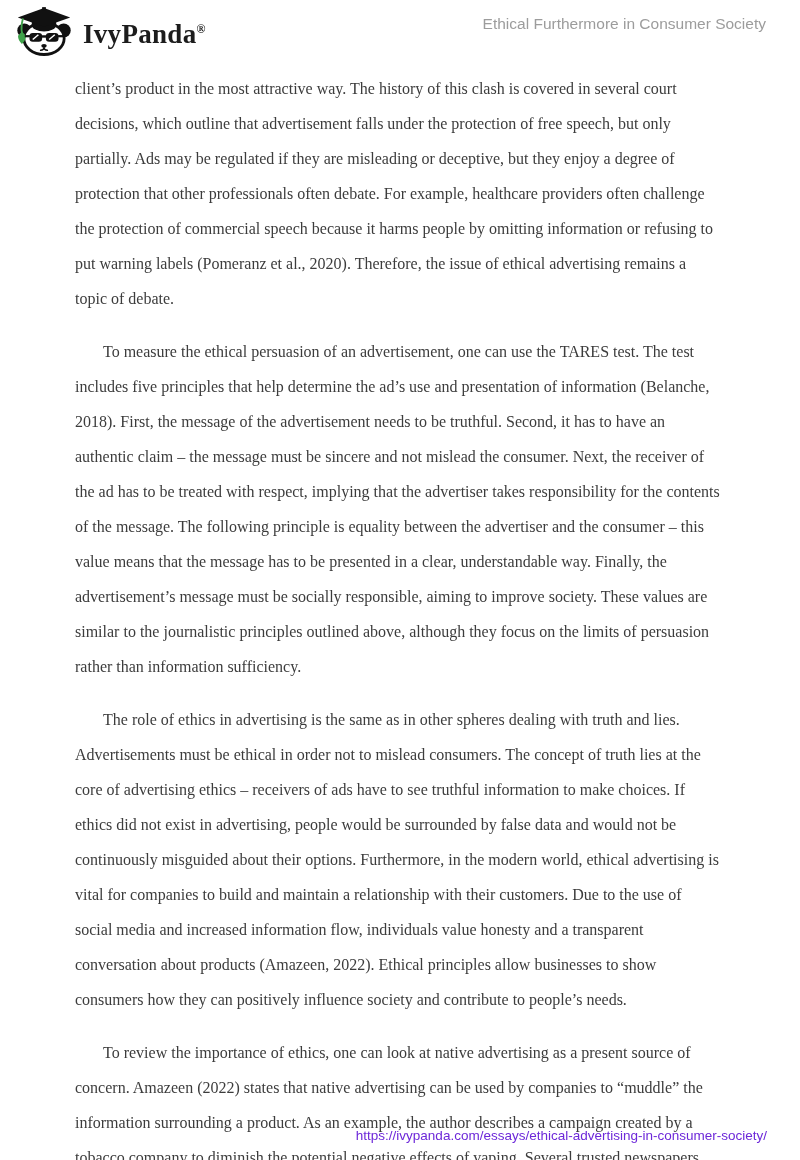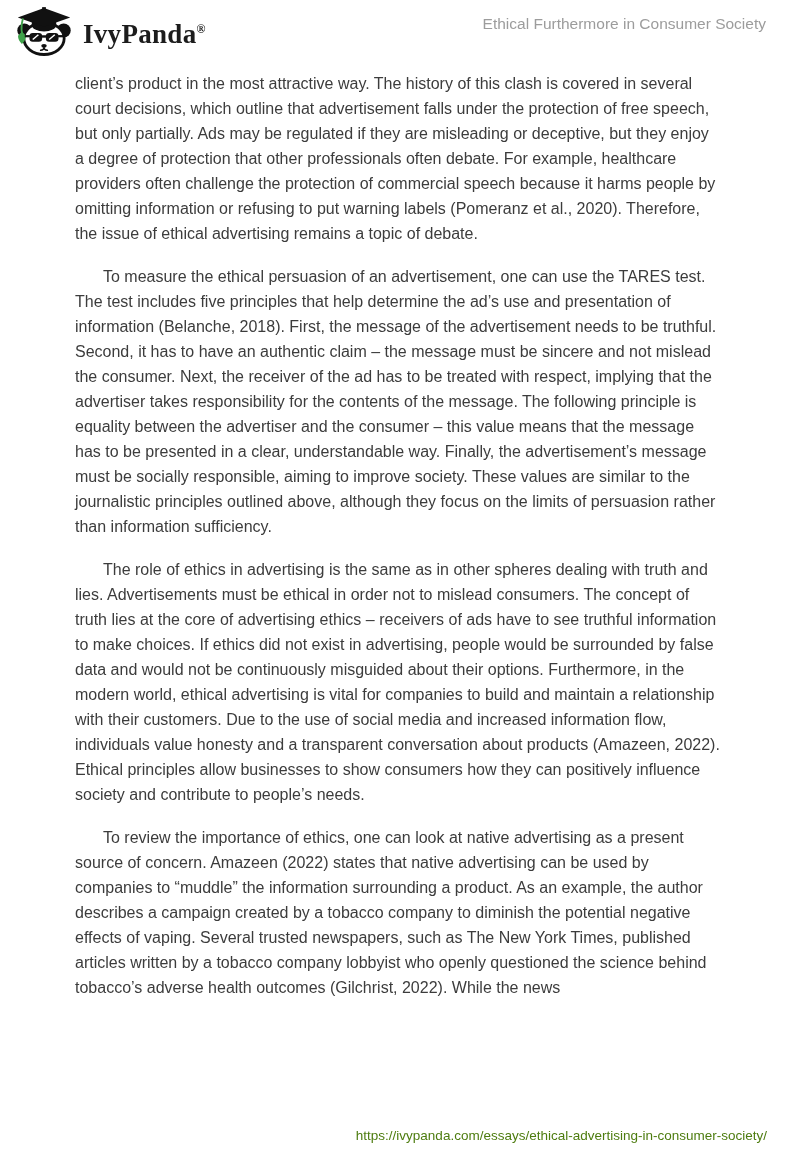--- a/index.html
+++ b/index.html
@@ -44,41 +44,42 @@
     color: #9c9c9c;
   }
 
   
   .essay {
     padding: 11px 80px 0 75px;
   }
   .essay p {
     margin: 0 0 18px 0;
     font-size: 16px;
-    line-height: 25px;
+    line-height: 35px;
     color: #3c3c3c;
     text-indent: 28px;
+    font-family: Liberation Serif, serif;
   }
   .essay p.continuation { text-indent: 0; }
   .essay h2 {
     margin: 33px 0 21px 0;
     font-size: 32px;
     line-height: 37px;
     font-weight: 700;
     color: #2b2b2b;
     font-family: "Liberation Sans", sans-serif;
   }
 
   
   .footer {
     position: absolute;
     top: 1128px;
     right: 33px;
     font-size: 13.5px;
-    color: #4d7c0f;
+    color: #6d28d9;
   }
 </style>
 </head>
 <body>
 
 <div class="page">
 
   <div class="header">
     <div class="logo">
       <svg class="logo-icon" viewBox="0 0 64 52" aria-hidden="true">

